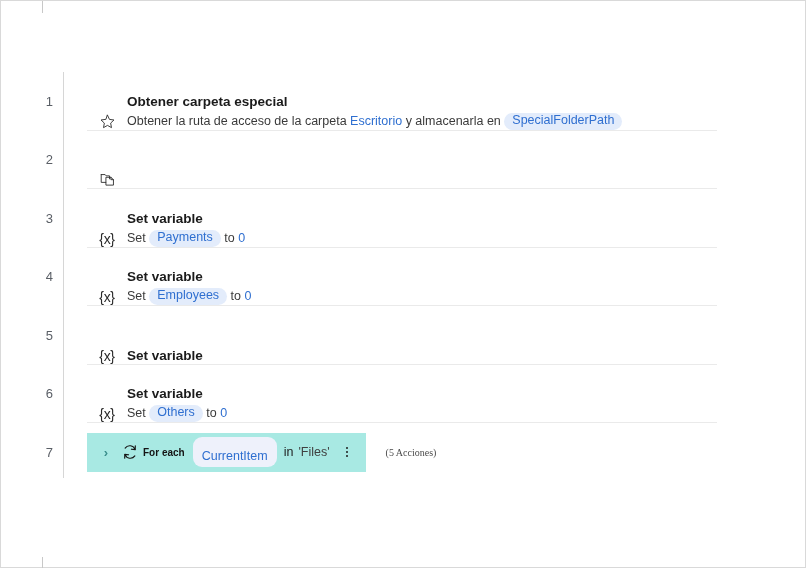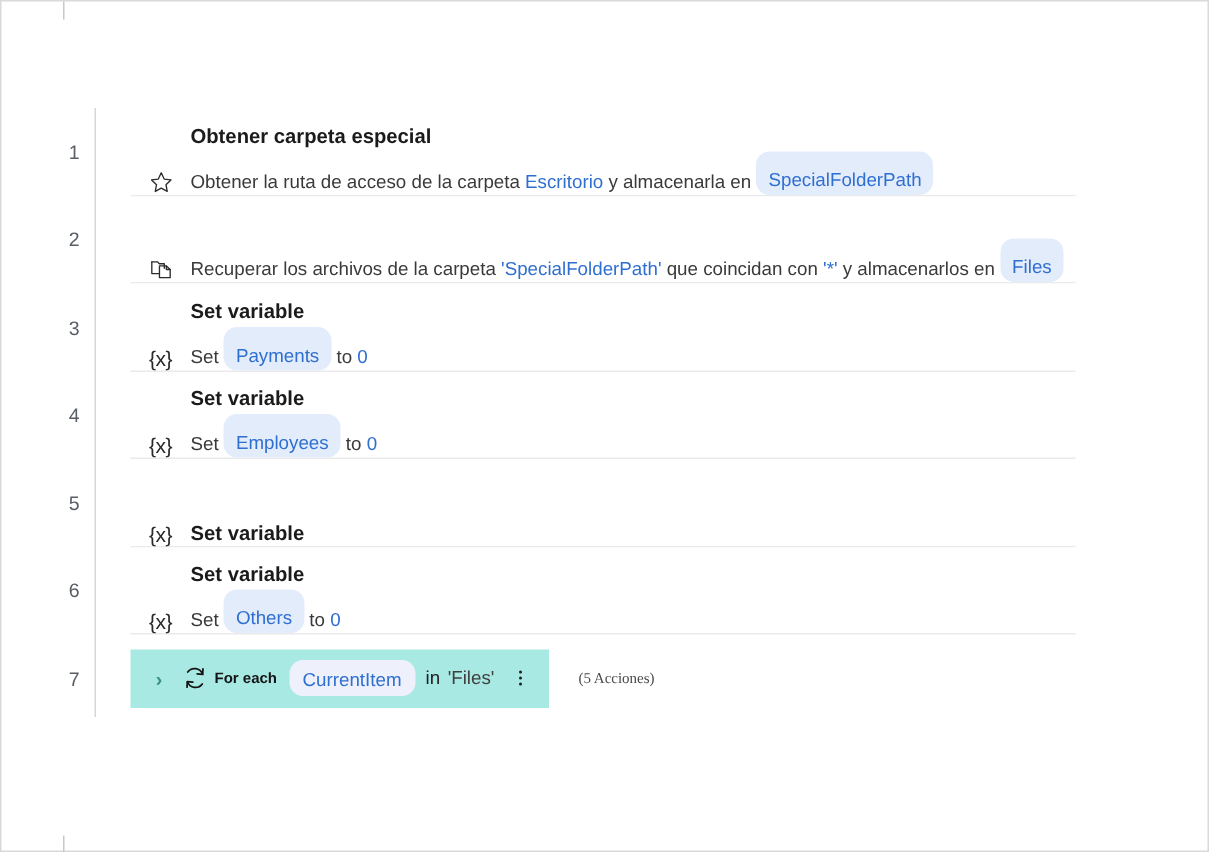--- a/index.html
+++ b/index.html
@@ -114,21 +114,21 @@
   }
 
   .lnk { color: #2f6fd0; }
   .num { color: #2f6fd0; }
 
   .pill {
     display: inline-block;
     background: #e3ecfb;
     color: #2f6fd0;
     border-radius: 9px;
-    padding: 12px 8px 2px 8px;
+    padding: 0 8px 2px 8px;
     font-size: 12.5px;
     line-height: 15px;
     vertical-align: 1px;
   }
 
   
   .loop-body {
     position: absolute;
     left: 86px;
     width: 630px;
@@ -170,21 +170,21 @@
     font-weight: bold;
     color: #141414;
     margin-right: 8px;
   }
 
   .loop-pill {
     display: inline-block;
     background: #eef1fb;
     color: #2f6fd0;
     border-radius: 9px;
-    padding: 6px 9px 3px 9px;
+    padding: 12px 9px 3px 9px;
     font-size: 12.5px;
     line-height: 15px;
   }
 
   .loop-in {
     font-size: 12.5px;
     color: #1d1d1d;
     margin: 0 5px 0 7px;
   }
 
@@ -255,21 +255,20 @@
         <div class="step-body">
           <div class="step-icon">
             <svg width="17" height="17" viewBox="0 0 20 20" fill="none" stroke="#2b2b2b" stroke-width="1.05" stroke-linejoin="round" stroke-linecap="round">
               <path d="M2.6 4.2 H7.2 L8.4 5.7 H12.4 V9.2"></path>
               <path d="M2.6 4.2 V13.4 H8.0"></path>
               <path d="M8.6 7.4 H14.0 L17.0 10.2 V16.6 H8.6 Z"></path>
               <path d="M14.0 7.4 V10.2 H17.0"></path>
             </svg>
           </div>
           <div class="step-text">
-            <div class="step-desc"><span>Recuperar los archivos de la carpeta </span><span class="lnk">'SpecialFolderPath'</span><span> que coincidan con </span><span class="lnk">'*'</span><span> y almacenarlos en </span><span class="pill">Files</span></div>
           </div>
         </div>
       </div>
       <div class="step">
         <div class="step-index">3</div>
         <div class="step-body">
           <div class="step-icon">
             <span class="icon-text">{x}</span>
           </div>
           <div class="step-text">

